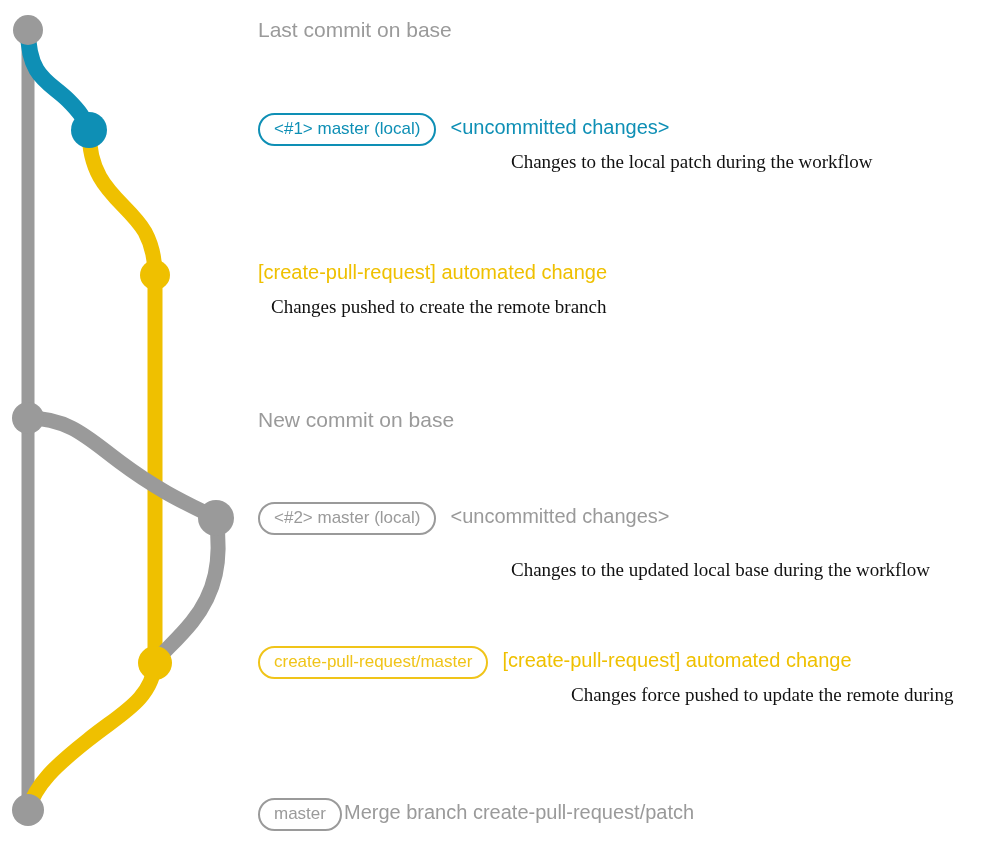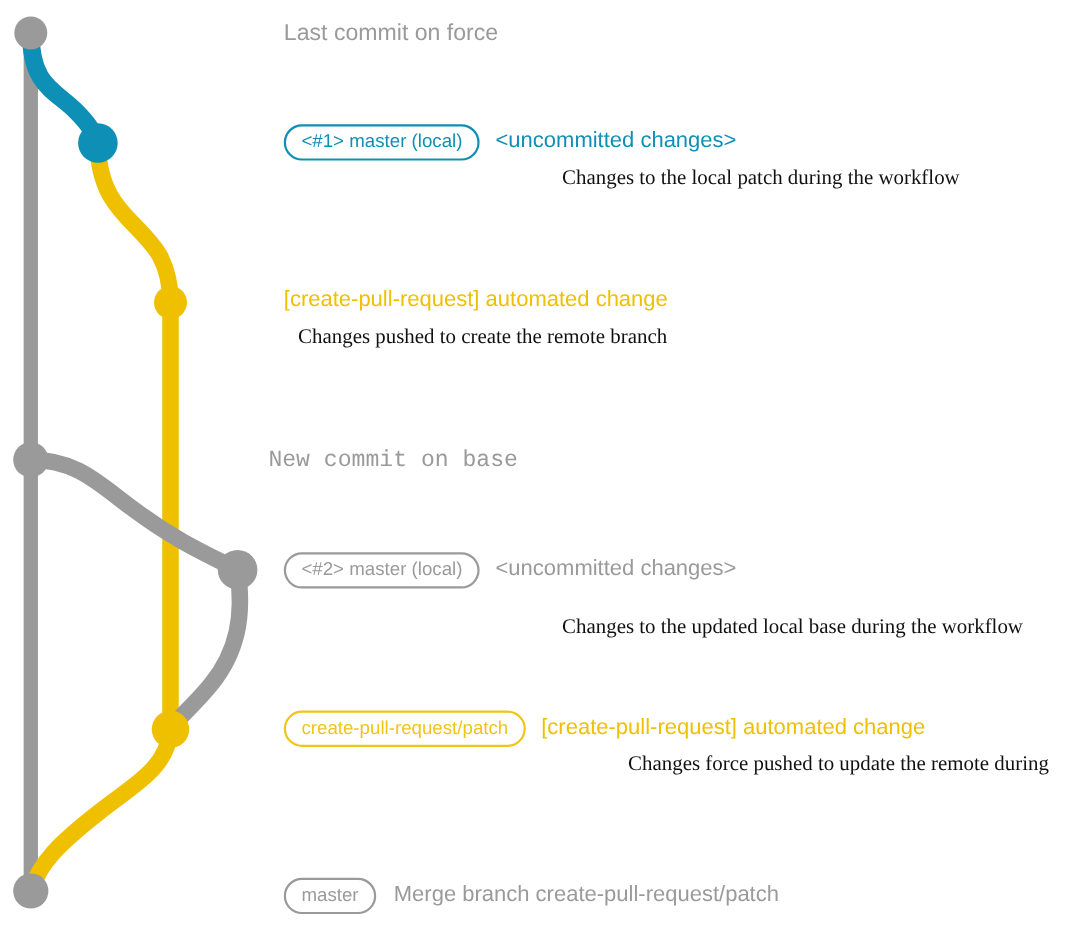--- a/index.html
+++ b/index.html
@@ -62,29 +62,29 @@
     color: #9a9a9a;
     white-space: nowrap;
   }
   
   #lbl-last-commit   { left: 258px; top: 18px; }
   #row-local-1       { left: 258px; top: 113px; }
   #row-local-1 .headline { margin-left: 14px; }
   #desc-local-1      { left: 511px; top: 151px; }
   #row-auto-1        { left: 258px; top: 262px; }
   #desc-auto-1       { left: 271px; top: 296px; }
-  #lbl-new-commit    { left: 244px; top: 408px; font-family: Liberation Mono, monospace; }
+  #lbl-new-commit    { left: 258px; top: 408px; }
   #row-local-2       { left: 258px; top: 502px; }
   #row-local-2 .headline { margin-left: 14px; }
   #desc-local-2      { left: 511px; top: 559px; }
   #row-patch         { left: 258px; top: 646px; }
   #row-patch .headline { margin-left: 14px; }
   #desc-patch        { left: 571px; top: 684px; }
   #row-merge         { left: 258px; top: 798px; }
-  #row-merge .headline { margin-left: 16px; }
+  #row-merge .headline { margin-left: 2px; }
 </style>
 </head>
 <body>
 
 <svg id="graph-canvas" viewBox="0 0 988 843" xmlns="http://www.w3.org/2000/svg">
 
   <path d="M28,30 L28,810" stroke="#9a9a9a" stroke-width="13" fill="none" stroke-linecap="butt"></path>
 
   <path d="M28,30 C28,78 50,82 68,100 C80,112 84,118 89,130" stroke="#0e8fb5" stroke-width="16" fill="none" stroke-linecap="round"></path>
 
@@ -100,21 +100,21 @@
 
   <circle cx="28" cy="30" r="15" fill="#9a9a9a"></circle>
   <circle cx="89" cy="130" r="18" fill="#0e8fb5"></circle>
   <circle cx="155" cy="275" r="15" fill="#efc000"></circle>
   <circle cx="28" cy="418" r="16" fill="#9a9a9a"></circle>
   <circle cx="216" cy="518" r="18" fill="#9a9a9a"></circle>
   <circle cx="155" cy="663" r="17" fill="#efc000"></circle>
   <circle cx="28" cy="810" r="16" fill="#9a9a9a"></circle>
 </svg>
 
-<div class="title-only" id="lbl-last-commit">Last commit on force</div>
+<div class="title-only" id="lbl-last-commit">Last commit on base</div>
 
 <div class="row" id="row-local-1">
   <span class="badge blue">&lt;#1&gt; master (local)</span>
   <span class="headline blue">&lt;uncommitted changes&gt;</span>
 </div>
 <div class="desc" id="desc-local-1">Changes to the local patch during the workflow</div>
 
 <div class="row" id="row-auto-1">
   <span class="headline yellow">[create-pull-request] automated change</span>
 </div>
@@ -122,21 +122,21 @@
 
 <div class="title-only" id="lbl-new-commit">New commit on base</div>
 
 <div class="row" id="row-local-2">
   <span class="badge gray">&lt;#2&gt; master (local)</span>
   <span class="headline gray">&lt;uncommitted changes&gt;</span>
 </div>
 <div class="desc" id="desc-local-2">Changes to the updated local base during the workflow</div>
 
 <div class="row" id="row-patch">
-  <span class="badge yellow">create-pull-request/patch</span>
+  <span class="badge yellow">create-pull-request/master</span>
   <span class="headline yellow">[create-pull-request] automated change</span>
 </div>
 <div class="desc" id="desc-patch">Changes force pushed to update the remote during</div>
 
 <div class="row" id="row-merge">
   <span class="badge gray">master</span>
   <span class="headline gray">Merge branch create-pull-request/patch</span>
 </div>
 
 </body></html>

